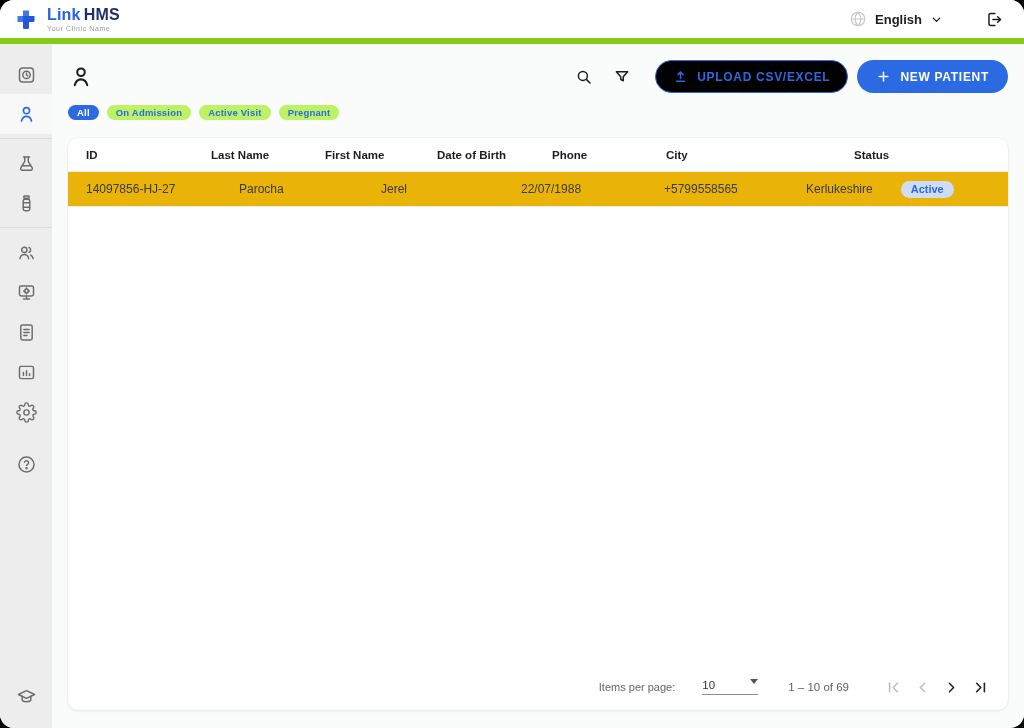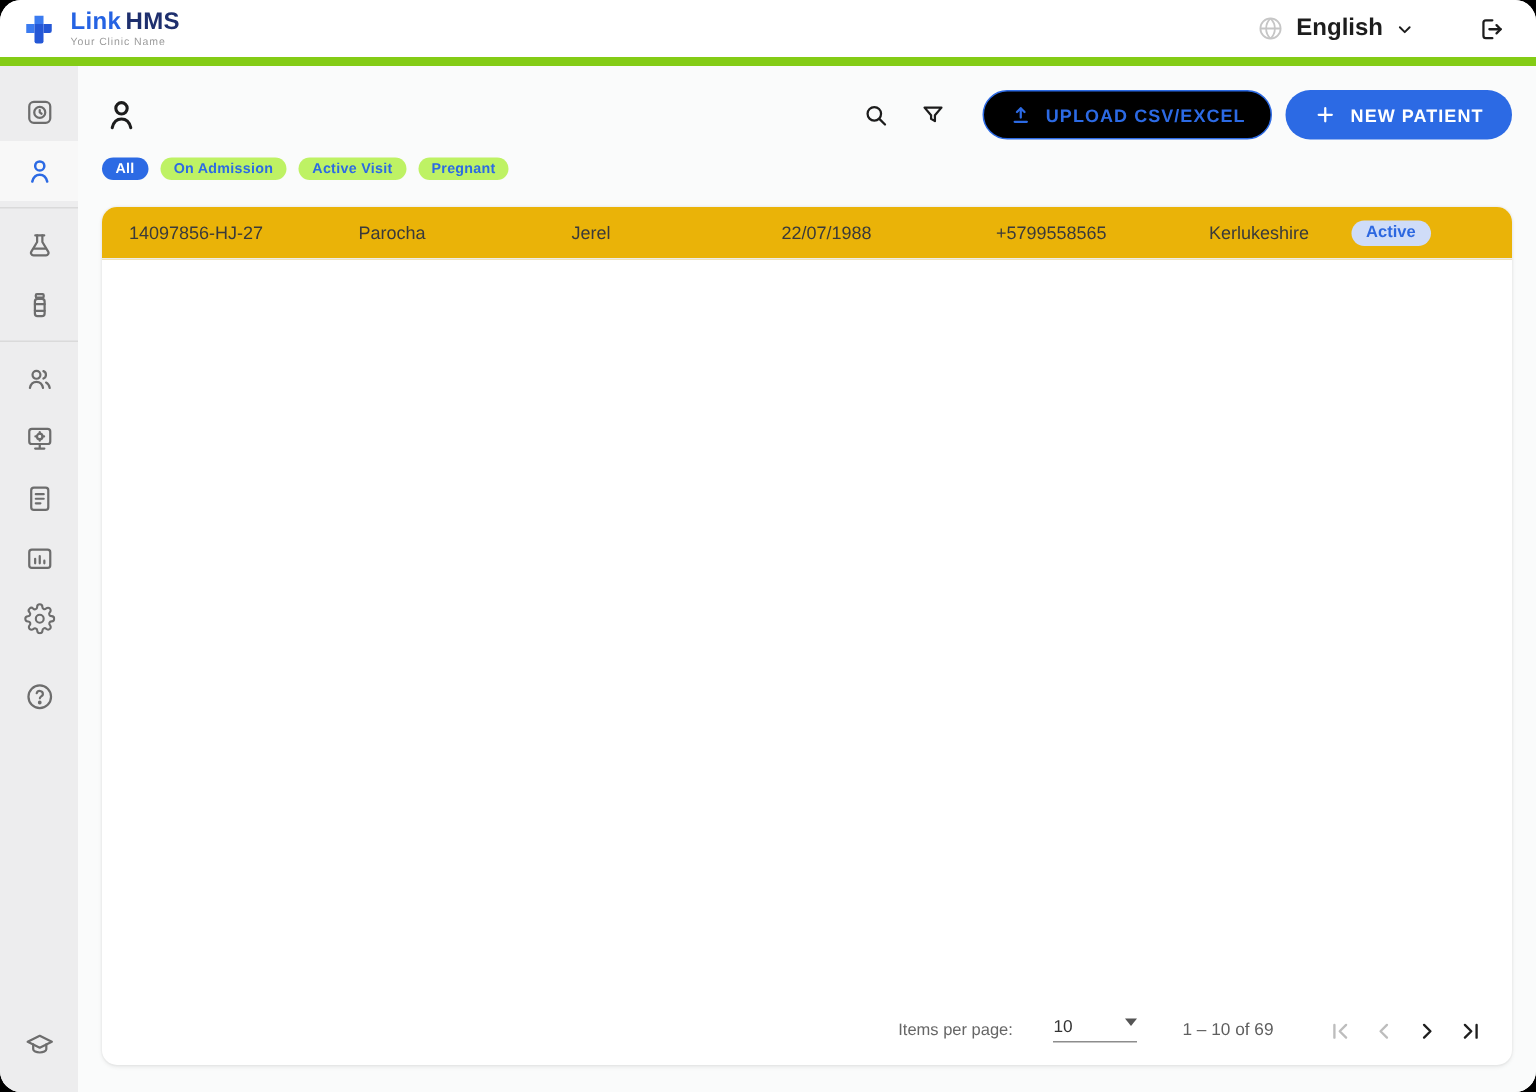--- a/index.html
+++ b/index.html
@@ -8,21 +8,21 @@
 
   
   .topbar { height:44px; min-height:44px; background:#fff; border-bottom:6px solid #84cc16; display:flex; align-items:center; padding:0 20px 0 14px; }
   .logo { display:flex; align-items:center; gap:9px; }
   .logo-text .line1 { font-size:16px; line-height:16px; letter-spacing:.2px; }
   .logo-text .line1 .brand1 { color:#2563e3; font-weight:700; }
   .logo-text .line1 .brand2 { color:#1e2f6e; font-weight:600; margin-left:3px; }
   .logo-text .line2 { font-size:7px; color:#9a9a9a; letter-spacing:.6px; margin-top:1px; }
   .topbar-right { margin-left:auto; display:flex; align-items:center; }
   .lang { display:flex; align-items:center; gap:8px; cursor:pointer; }
-  .lang-label { font-size:16px; font-weight:700; color:#1d1d1d; }
+  .lang-label { font-size:13px; font-weight:700; color:#1d1d1d; }
   .logout-btn { margin-left:42px; display:flex; align-items:center; cursor:pointer; }
 
   
   .body { flex:1; display:flex; min-height:0; }
   .sidebar { width:52px; min-width:52px; background:#ededee; display:flex; flex-direction:column; align-items:center; padding-top:10px; padding-bottom:12px; }
   .side-item { width:52px; height:40px; display:flex; align-items:center; justify-content:center; color:#6d6d6d; cursor:pointer; }
   .side-item.active { background:#f8f8f8; color:#2c6ae4; }
   .side-divider { width:52px; height:1px; background:#dadada; margin:4px 0; }
   .side-spacer { flex:1; }
 
@@ -283,20 +283,30 @@
         <div class="chip">
             <span>Active Visit</span>
           </div>
         <div class="chip">
             <span>Pregnant</span>
           </div>
       </div>
 
       <div class="card">
 
+        <div class="t-grid t-head">
+          <div class="th">ID</div>
+          <div class="th">Last Name</div>
+          <div class="th">First Name</div>
+          <div class="th">Date of Birth</div>
+          <div class="th">Phone</div>
+          <div class="th">City</div>
+          <div class="th">Status</div>
+          <div></div>
+        </div>
 
         <div class="t-grid t-row">
           <div class="td">14097856-HJ-27</div>
           <div class="td">Parocha</div>
           <div class="td">Jerel</div>
           <div class="td">22/07/1988</div>
           <div class="td">+5799558565</div>
           <div class="td">Kerlukeshire</div>
           <div class="td"><span class="badge">Active</span></div>
           <div class="kebab">

